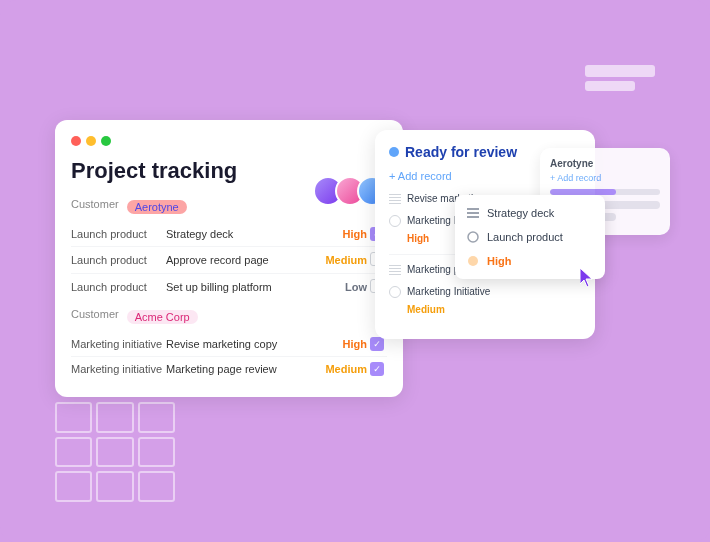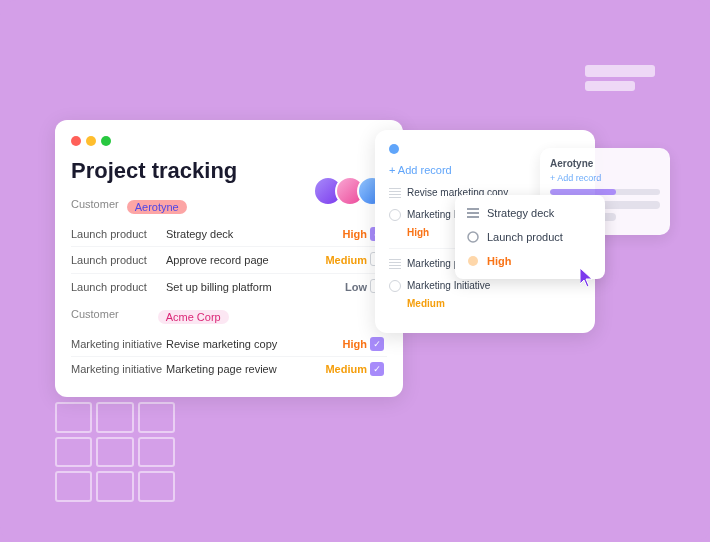--- a/index.html
+++ b/index.html
@@ -112,21 +112,21 @@
     }
 
     .tag {
       display: inline-block;
       padding: 1px 8px;
       border-radius: 10px;
       font-size: 11px;
       font-weight: 500;
     }
     .tag-blue { background: #fca5a5; color: #4f46e5; }
-    .tag-pink { background: #fce7f3; color: #db2777; margin-left: 31px; }
+    .tag-pink { background: #fce7f3; color: #db2777; }
 
     .table-row {
       display: flex;
       align-items: center;
       padding: 5px 0;
       border-bottom: 1px solid #f3f4f6;
       font-size: 11px;
     }
     .table-row:last-child { border-bottom: none; }
 
@@ -407,20 +407,21 @@
         <span class="col-name">Marketing page review</span>
         <span class="col-priority priority-medium">Medium</span>
         <span class="col-check"><span class="checkbox-checked">✓</span></span>
       </div>
     </div>
   </div>
 
   <div class="review-card">
     <div class="review-header">
       <div class="review-dot"></div>
+      <span class="review-title">Ready for review</span>
     </div>
     <div class="add-record">
       <span>+ Add record</span>
     </div>
 
     <div class="review-item">
       <div class="review-item-icon-table"></div>
       <div>
         <div class="review-item-text">Revise marketing copy</div>
       </div>

